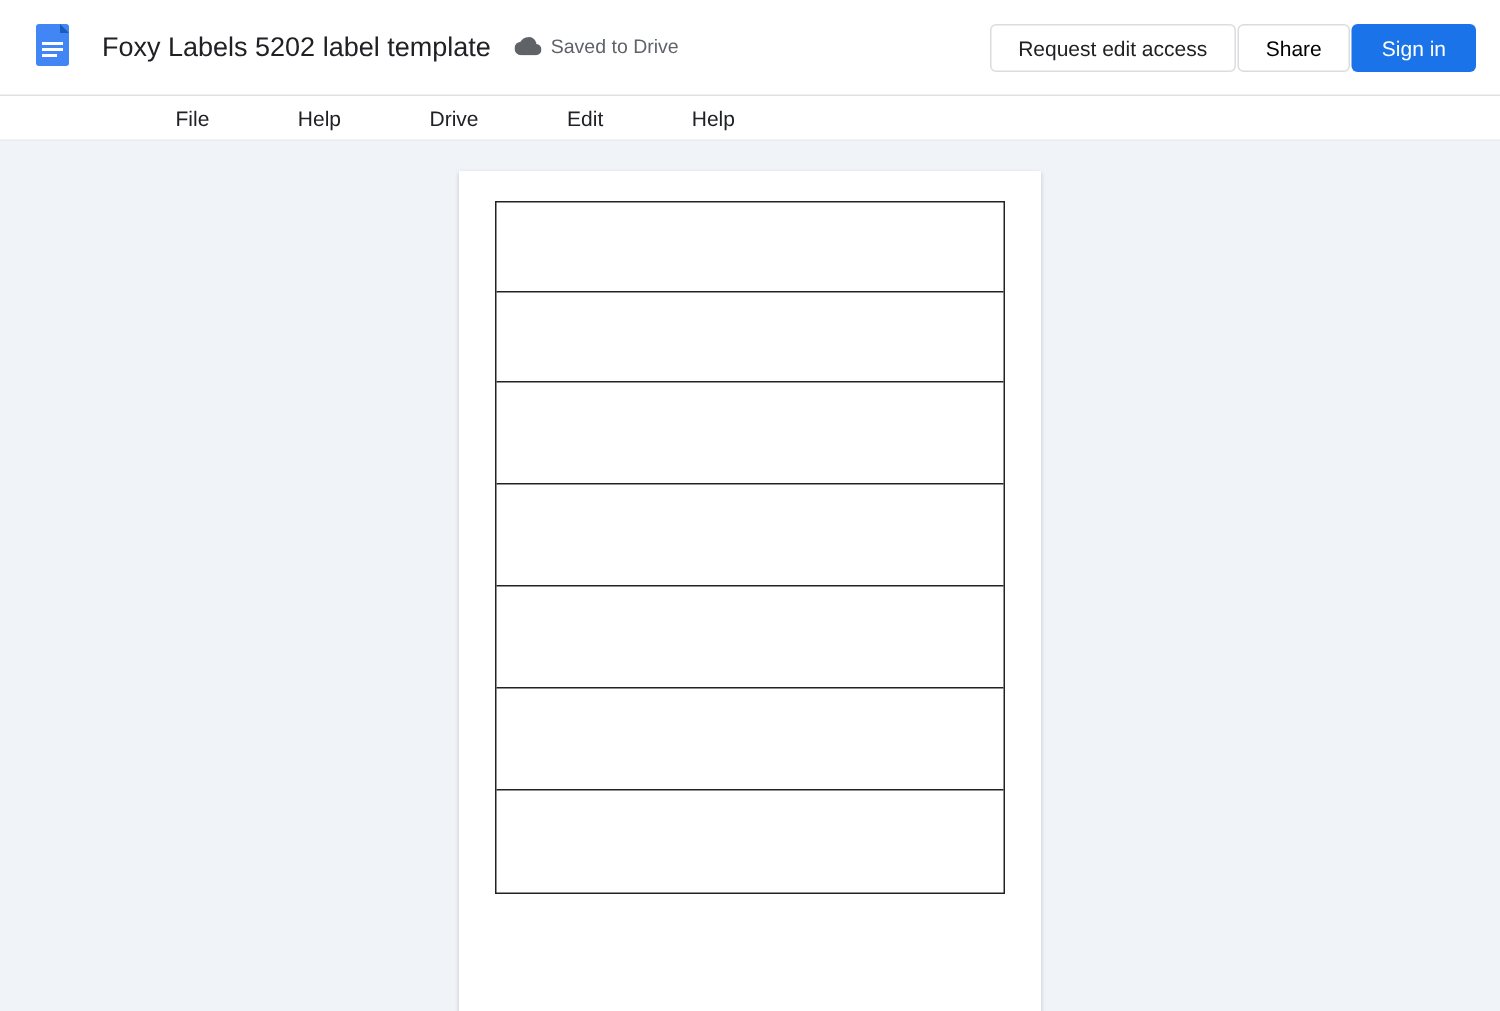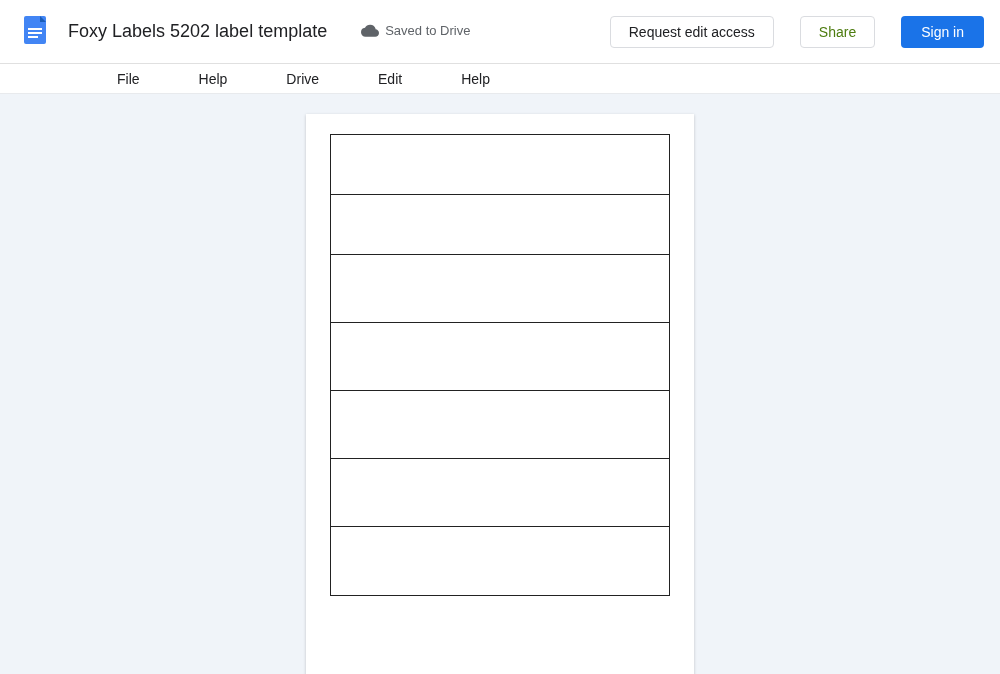--- a/index.html
+++ b/index.html
@@ -38,56 +38,56 @@
       width: 40px;
       height: 40px;
       margin-right: 12px;
       flex-shrink: 0;
     }
 
     .doc-title {
       font-size: 18px;
       font-weight: 400;
       color: #202124;
-      margin-right: 34px;
+      margin-right: 16px;
       white-space: nowrap;
     }
 
     .saved-status {
       display: flex;
       gap: 6px;
       color: #5f6368;
       font-size: 13px;
     }
 
     .cloud-icon {
       color: #5f6368;
     }
 
     .header-right {
       display: flex;
       align-items: center;
-      gap: 26px;
+      gap: 1px;
     }
 
     .request-edit-btn {
       border: 1px solid #dadce0;
       background: #ffffff;
       color: #202124;
       font-size: 14px;
       padding: 7px 18px;
       border-radius: 4px;
       cursor: pointer;
       white-space: nowrap;
     }
 
     .share-btn {
       border: 1px solid #dadce0;
       background: #ffffff;
-      color: #4d7c0f;
+      color: #000000;
       font-size: 14px;
       padding: 7px 18px;
       border-radius: 4px;
       cursor: pointer;
     }
 
     .signin-btn {
       background: #1a73e8;
       color: #ffffff;
       font-size: 14px;

